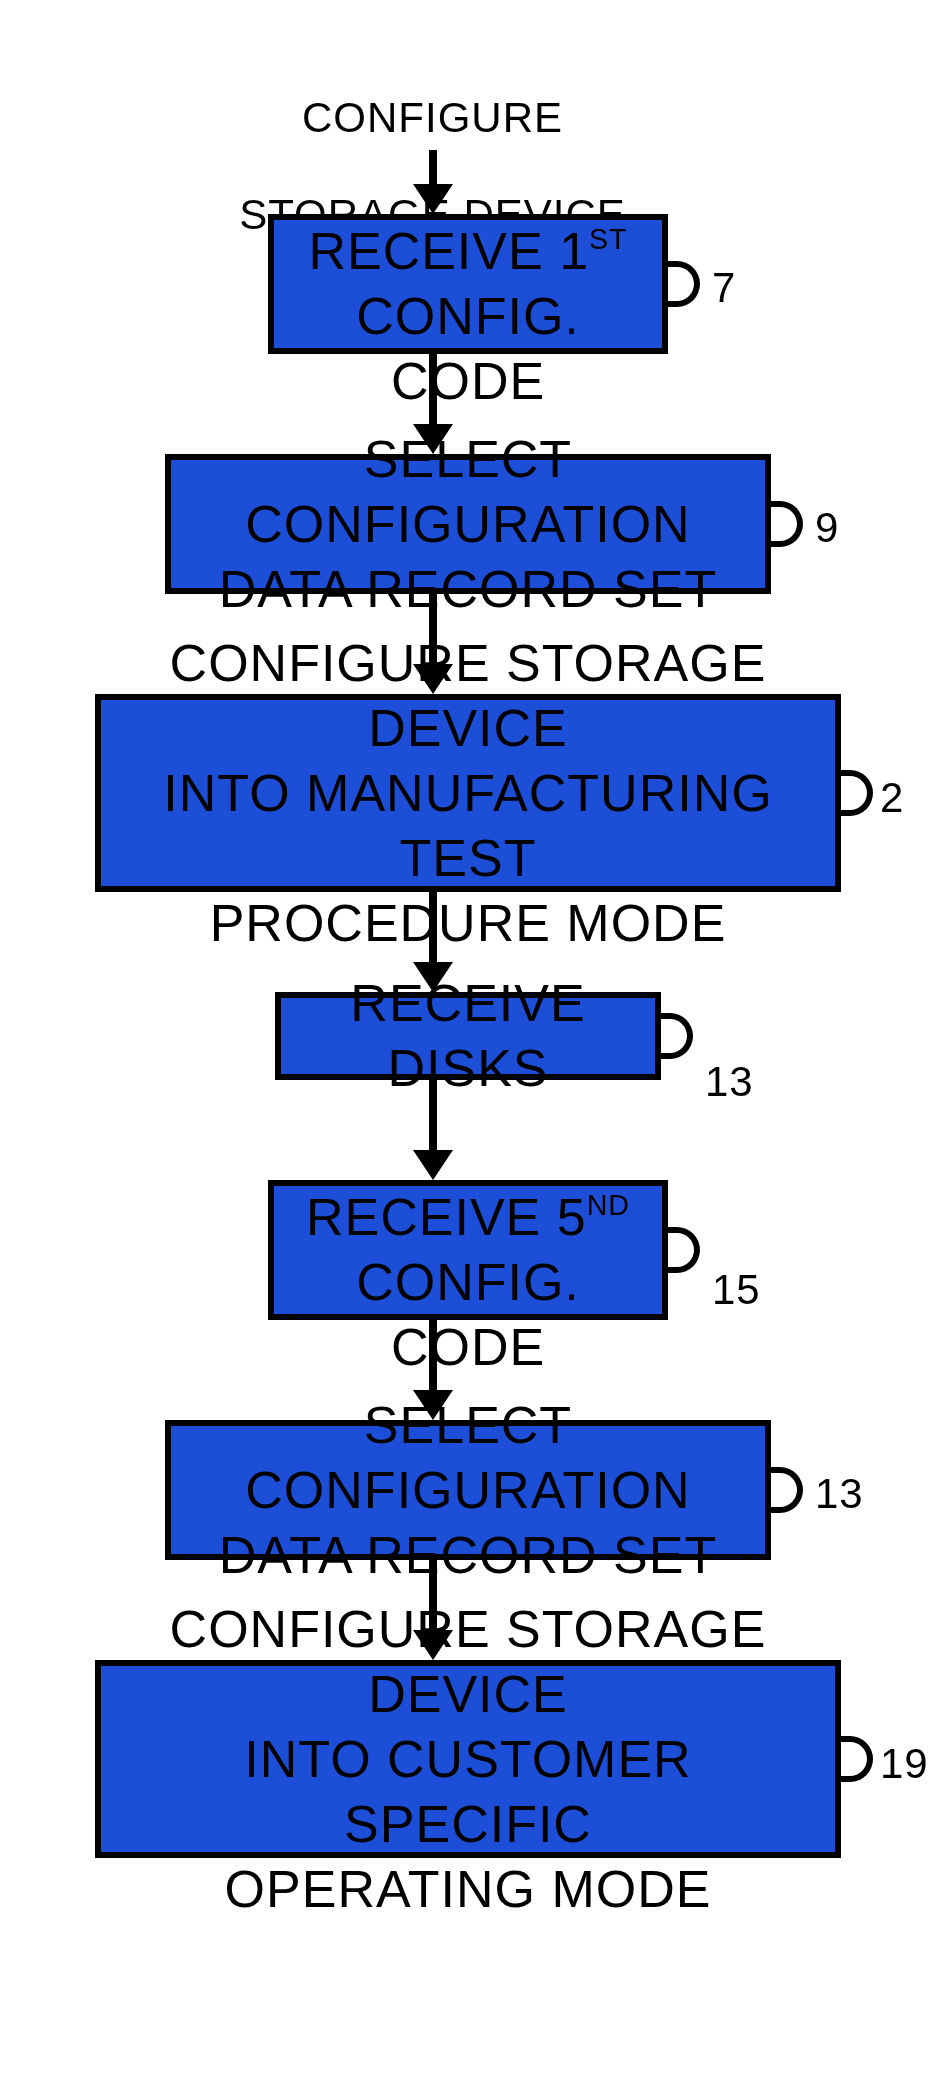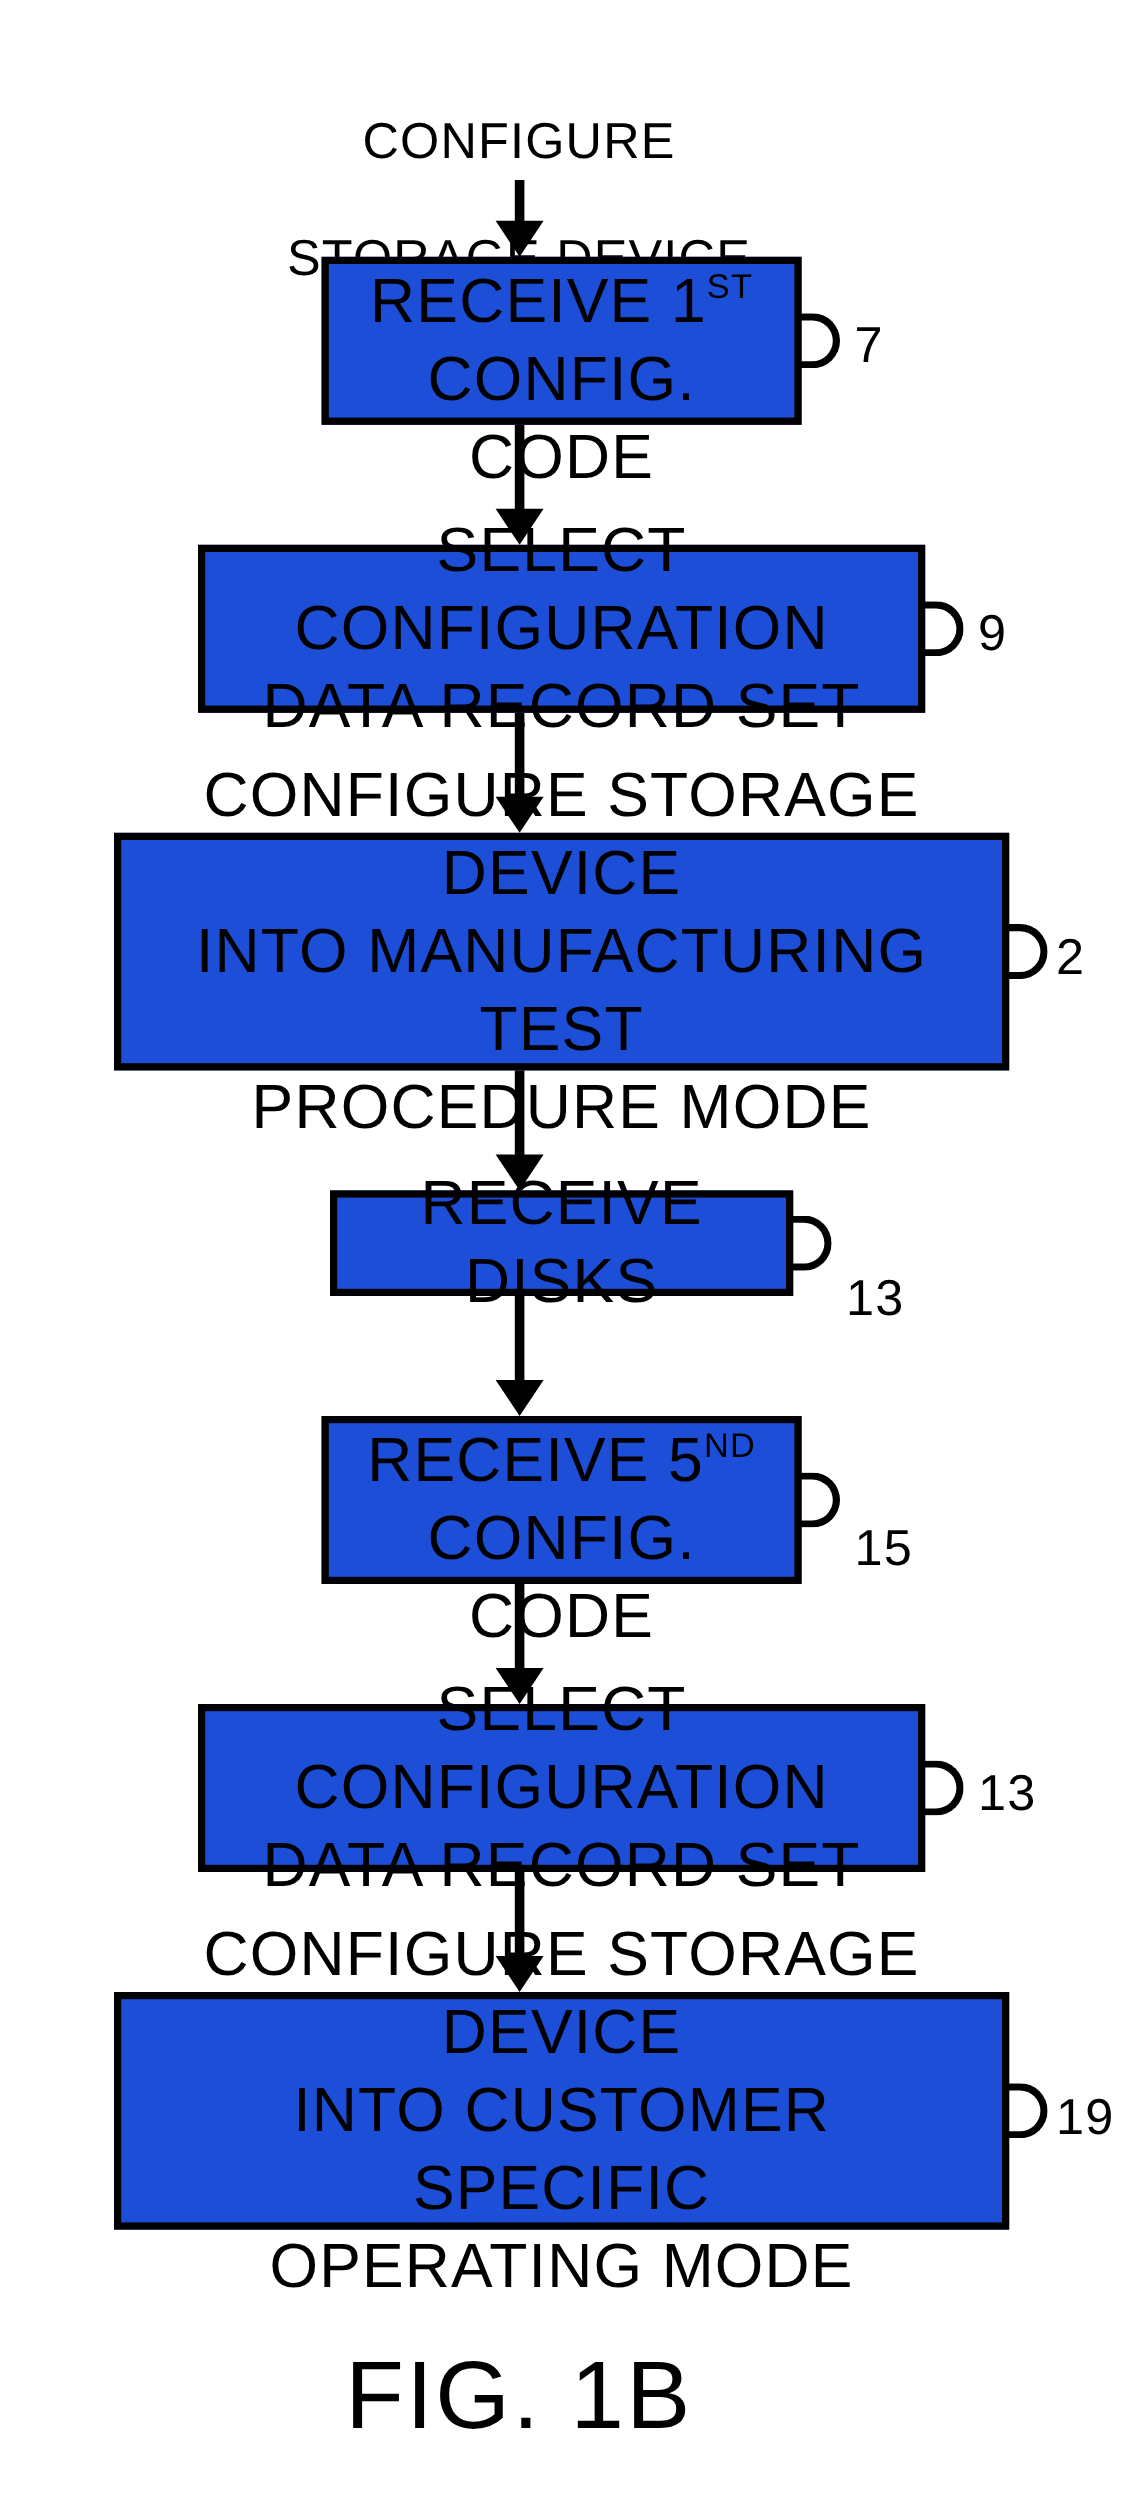--- a/index.html
+++ b/index.html
@@ -179,15 +179,14 @@
 </div>
 
 <div class="box" style="left:95px; top:1660px; width:746px; height:198px;">
   <span class="txt">CONFIGURE STORAGE DEVICE
 INTO CUSTOMER SPECIFIC
 OPERATING MODE</span>
 </div>
 <div class="tick" style="left:839px; top:1736px;"></div>
 <div class="ref" style="left:880px; top:1740px;">19</div>
 
-<div class="fig-caption" style="top:1950px;">FIG. 1B</div>
 
 </div>
 
 </body></html>

